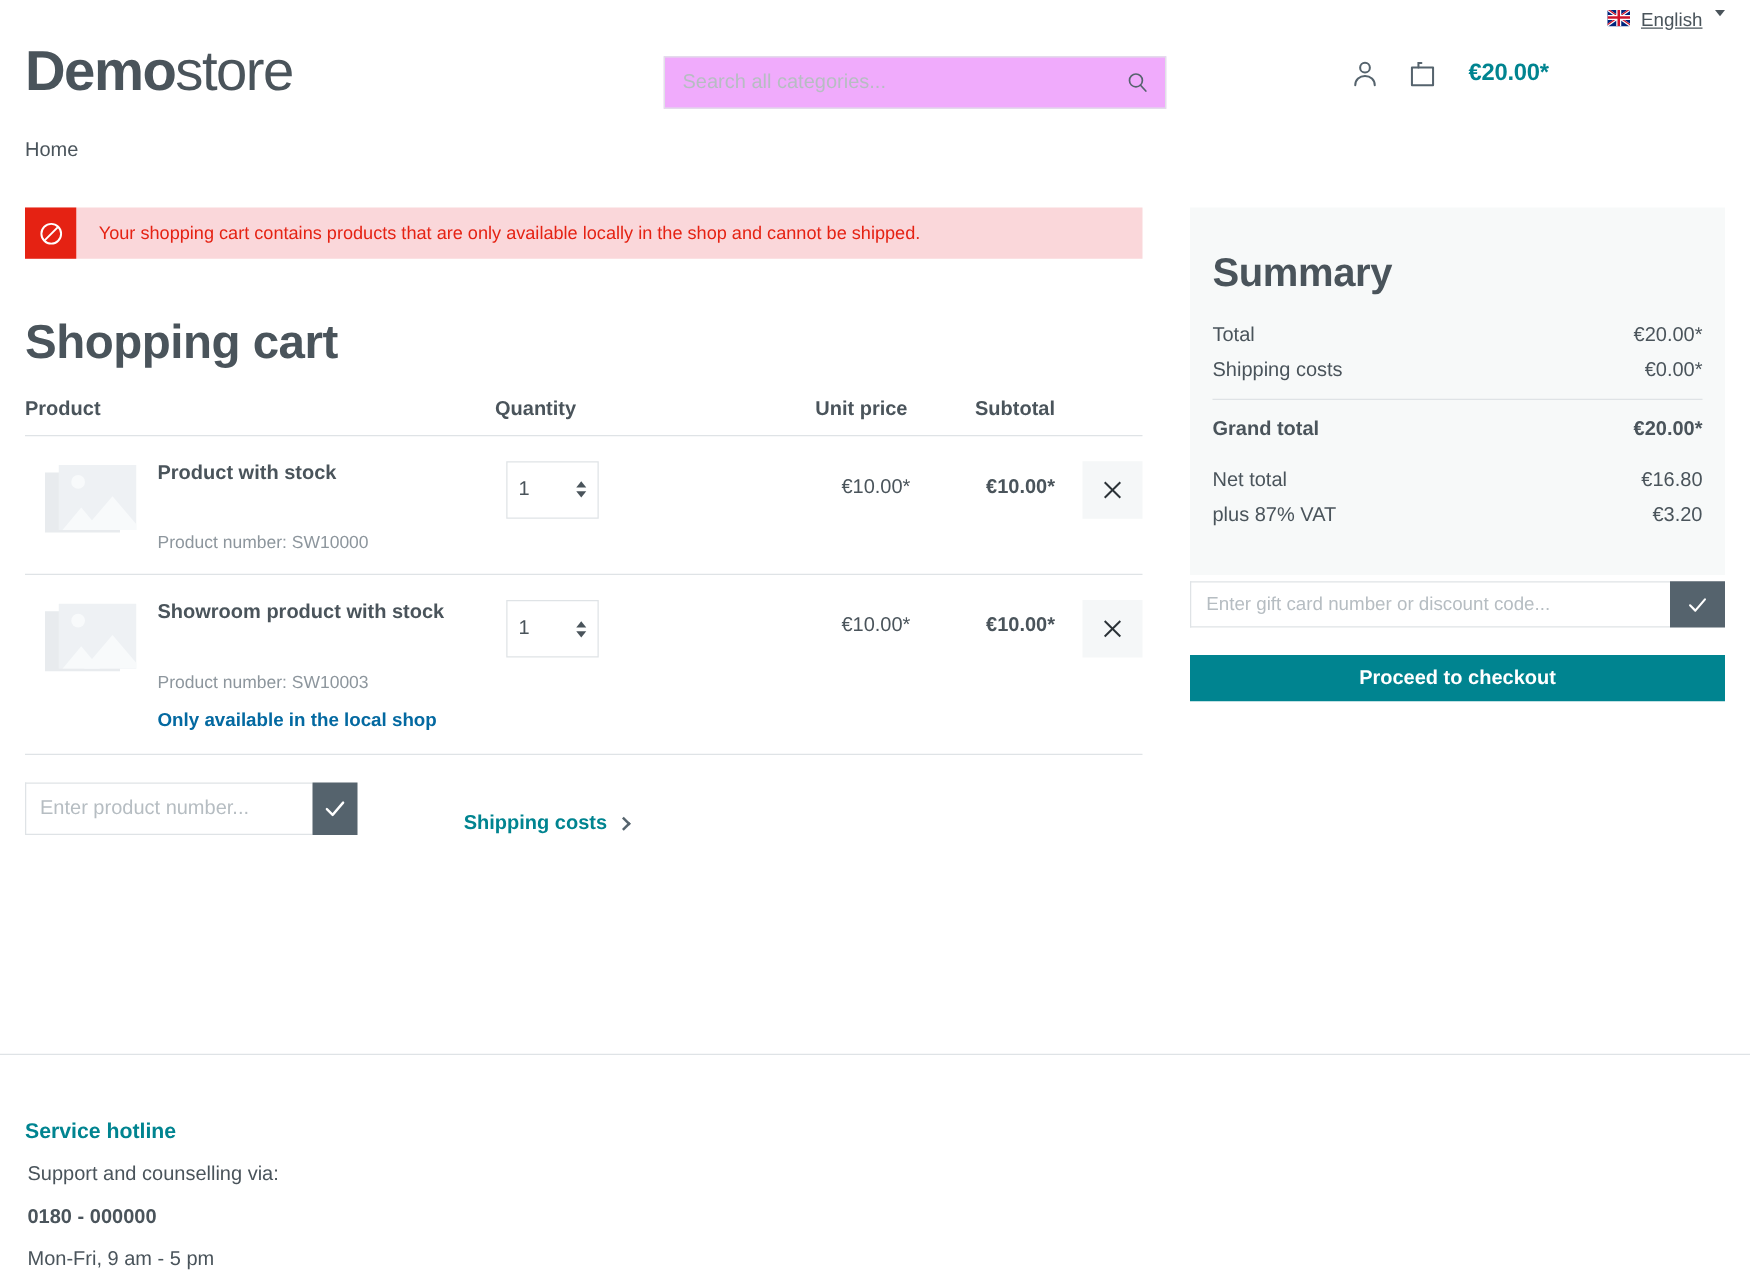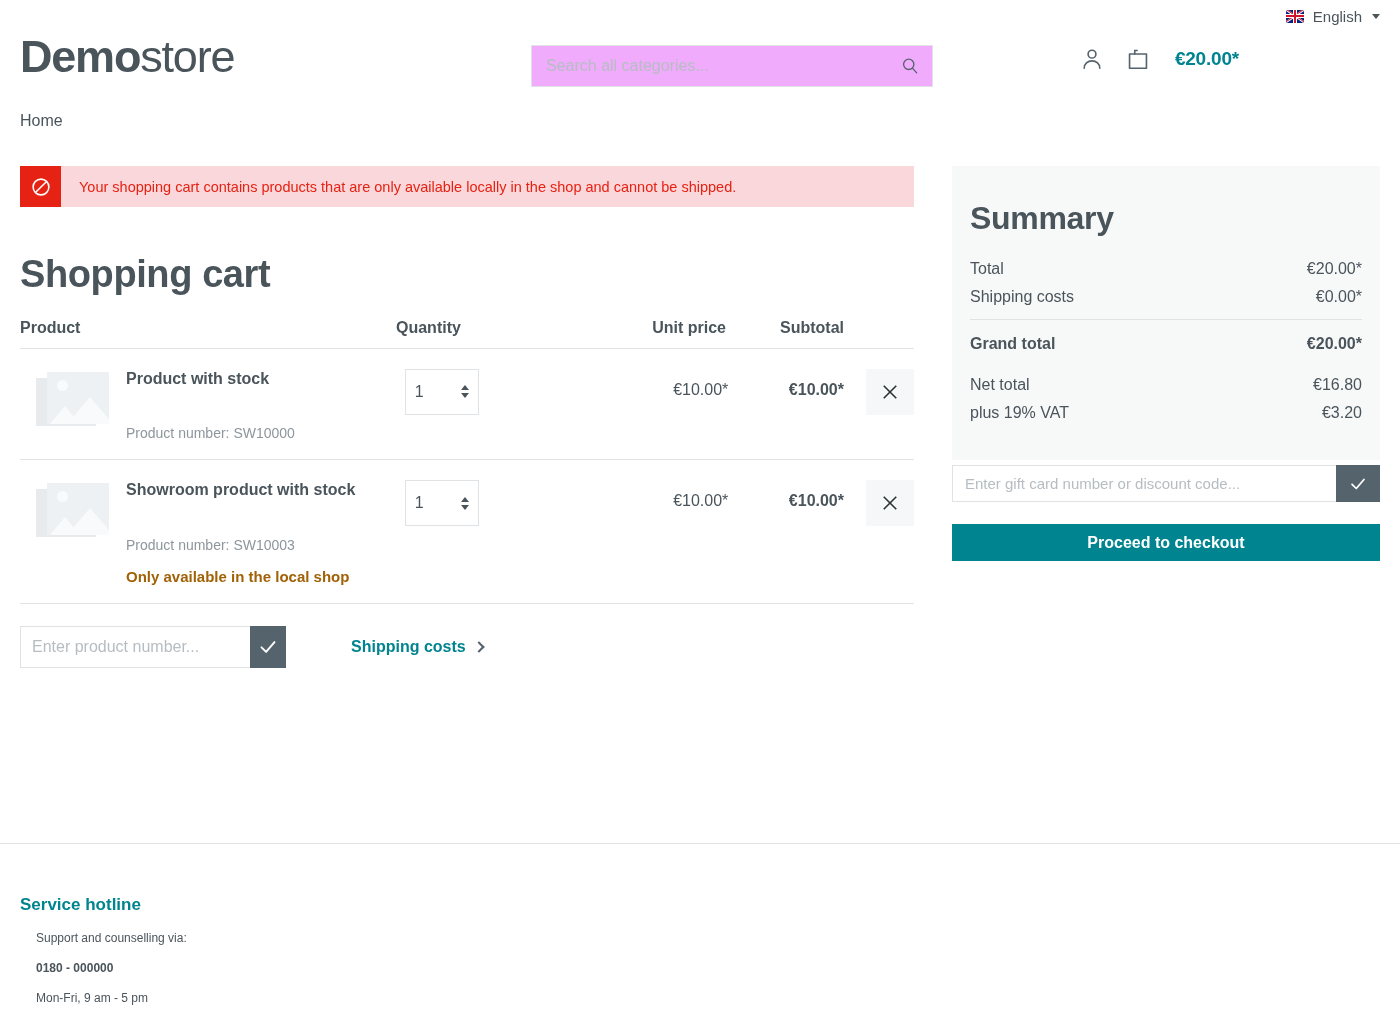--- a/index.html
+++ b/index.html
@@ -14,22 +14,22 @@
   }
   .page { position: relative; width: 1400px; height: 1029px; overflow: hidden; }
 
   
   .topbar {
     position: absolute; top: 0; left: 0; width: 1400px; height: 32px;
     display: flex; justify-content: flex-end; align-items: center;
     padding-right: 20px;
   }
   .lang-switch {
-    display: flex; align-items: center; gap: 9px;
-    font-size: 15px; color: #4a545b; cursor: pointer;
+    display: flex; gap: 9px;
+    font-size: 15px; color: #4a545b; cursor: pointer; text-decoration: underline;
   }
   .flag-uk {
     width: 18px; height: 13px; position: relative; display: inline-block;
     background: #00247d; overflow: hidden; border-radius: 1px;
     flex: 0 0 auto;
   }
   .flag-uk i { position: absolute; display: block; }
   .flag-uk .d1 { width: 22px; height: 2.4px; background: #fff; top: 5.2px; left: -2px;
                  transform: rotate(35deg); transform-origin: center; }
   .flag-uk .d2 { width: 22px; height: 2.4px; background: #fff; top: 5.2px; left: -2px;
@@ -152,21 +152,21 @@
     border-bottom: 27px solid #f8fafb;
   }
   .thumb .mt2 {
     position: absolute; left: 3px; bottom: 0;
     border-left: 15px solid transparent; border-right: 15px solid transparent;
     border-bottom: 18px solid #f8fafb;
   }
 
   .p-name { font-size: 16px; font-weight: 700; color: #4a545b; line-height: 1.3; }
   .p-number { font-size: 14px; color: #8d969d; margin-top: 36px; }
-  .p-local { font-size: 15px; font-weight: 700; color: #a16207; margin-top: 15px; }
+  .p-local { font-size: 15px; font-weight: 700; color: #0369a1; margin-top: 15px; }
 
   .qty-select {
     width: 74px; height: 46px; border: 1px solid #dfe3e6; background: #fff;
     display: flex; align-items: center; padding: 0 9px; position: relative;
     font-size: 16px; color: #4a545b; cursor: pointer;
   }
   .qty-select .val { flex: 1; }
   .spin { display: flex; flex-direction: column; gap: 3px; align-items: center; }
   .spin .up {
     width: 0; height: 0; border-left: 4.5px solid transparent;
@@ -181,21 +181,21 @@
   .subtotal-price { font-size: 16px; font-weight: 700; color: #4a545b; padding-top: 12px; }
 
   .remove-btn {
     width: 48px; height: 46px; background: #f5f7f8;
     display: flex; align-items: center; justify-content: center;
     cursor: pointer; margin-left: 22px;
   }
 
   
   .cart-actions {
-    display: flex; align-items: center; margin-top: 22px;
+    display: flex; align-items: flex-end; margin-top: 22px; gap: 20px;
   }
   .product-number-form { display: flex; width: 251px; height: 42px; }
   .product-number-form input {
     flex: 1; border: 1px solid #dfe3e6; border-right: 0; outline: 0;
     padding: 0 11px; font-size: 16px; color: #4a545b;
     font-family: "Liberation Sans", sans-serif; background: #fff;
   }
   .product-number-form input::placeholder { color: #b6bdc2; }
   .check-btn {
     width: 48px; background: #55636d; border: 0; cursor: pointer;
@@ -251,21 +251,21 @@
 
   
   .footer-sep {
     position: absolute; top: 843px; left: 0; width: 1400px; height: 1px;
     background: #dfe3e6;
   }
   .footer { position: absolute; top: 895px; left: 20px; }
   .footer h3 {
     font-size: 17px; font-weight: 700; color: #008490; margin: 0 0 16px 0;
   }
-  .footer p { margin: 0 0 16px 16px; font-size: 12px; color: #4a545b; }
+  .footer p { margin: 0 0 16px 2px; font-size: 16px; color: #4a545b; }
   .footer .phone { font-weight: 700; color: #4a545b; }
 </style>
 </head>
 <body>
 
 <div class="page">
 
   <div class="topbar">
     <div class="lang-switch">
       <span class="flag-uk">
@@ -445,21 +445,21 @@
       <span>€20.00*</span>
     </div>
 
     <div class="sum-gap"></div>
 
     <div class="sum-row">
       <span>Net total</span>
       <span>€16.80</span>
     </div>
     <div class="sum-row">
-      <span>plus 19% VAT</span>
+      <span>plus 87% VAT</span>
       <span>€3.20</span>
     </div>
   </div>
 
   <div class="giftcard-form">
     <input type="text" placeholder="Enter gift card number or discount code..." style="">
     <button class="check-btn">
       <svg width="22" height="22" viewBox="0 0 24 24" fill="none">
         <path d="M5.5 12.3l4.6 4.6 8.4-9.8" stroke="#ffffff" stroke-width="1.9" stroke-linecap="round" stroke-linejoin="round"></path>
       </svg>

